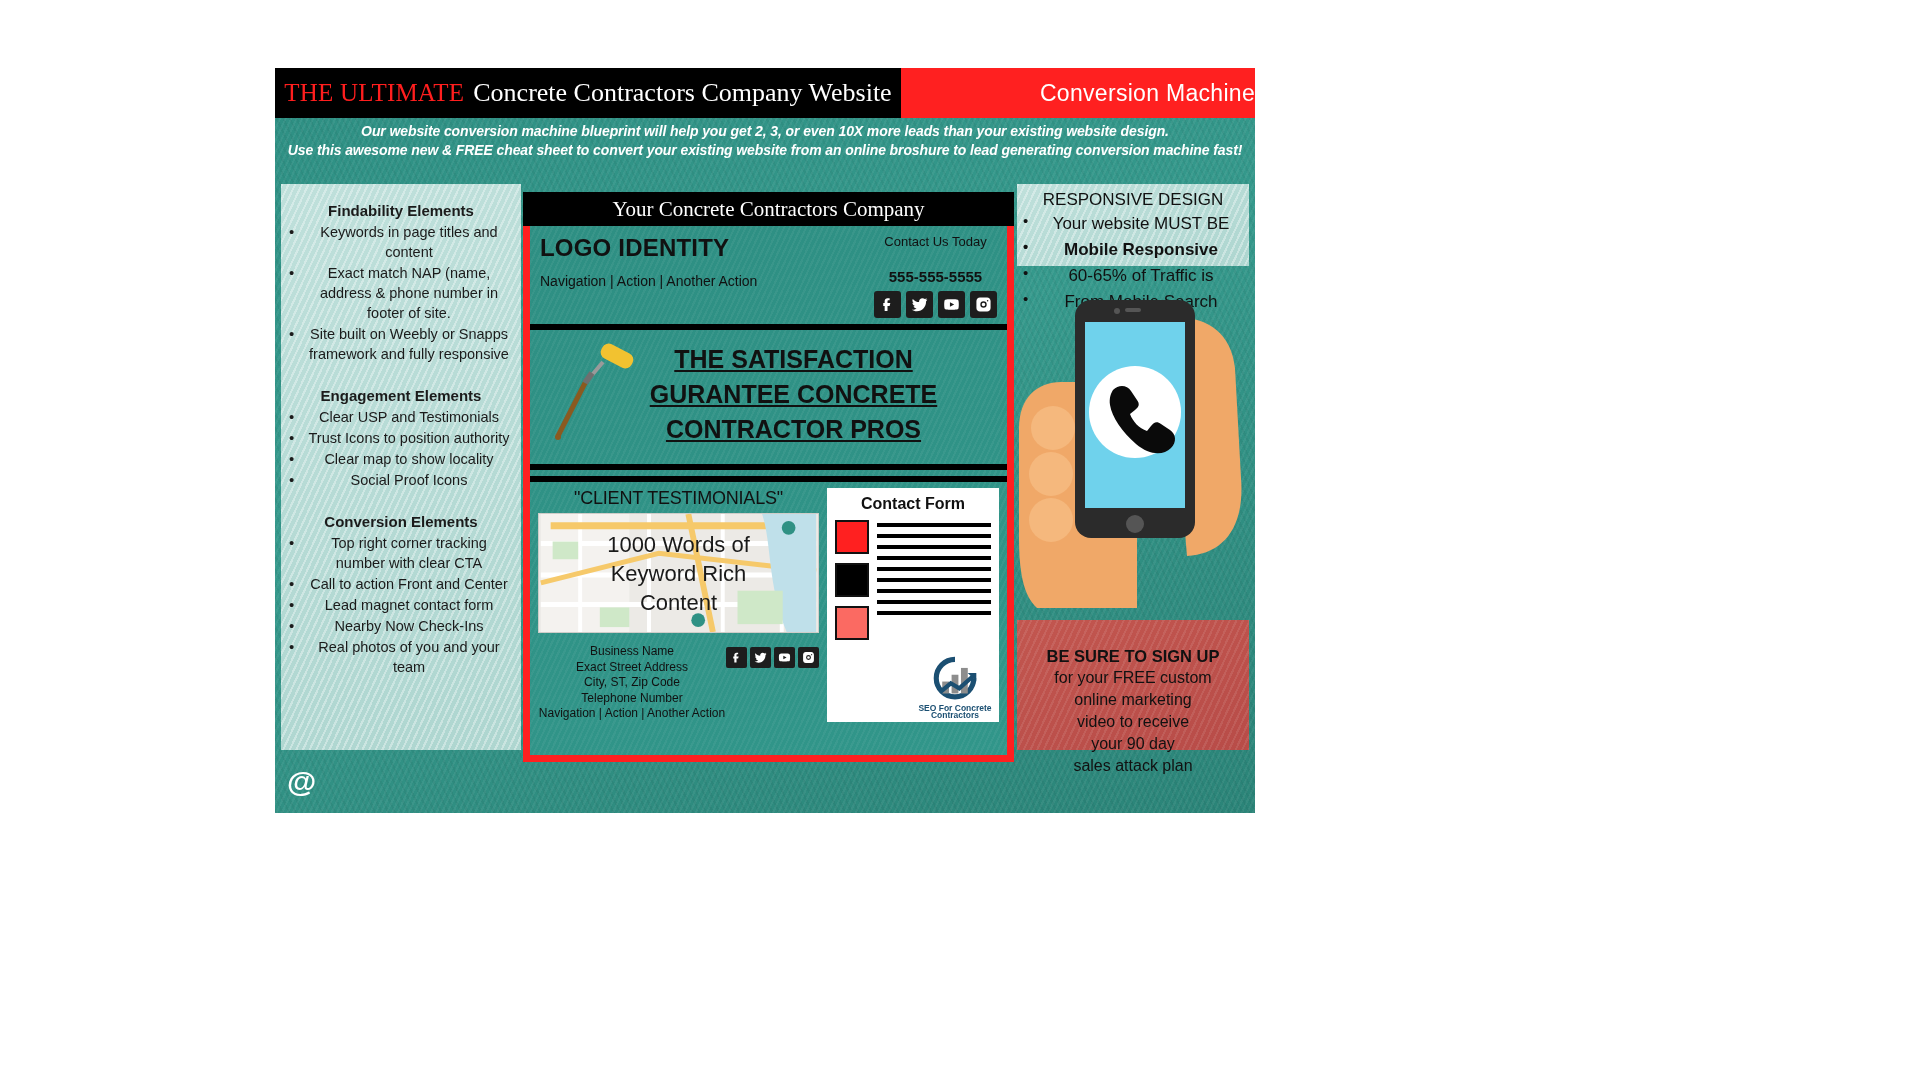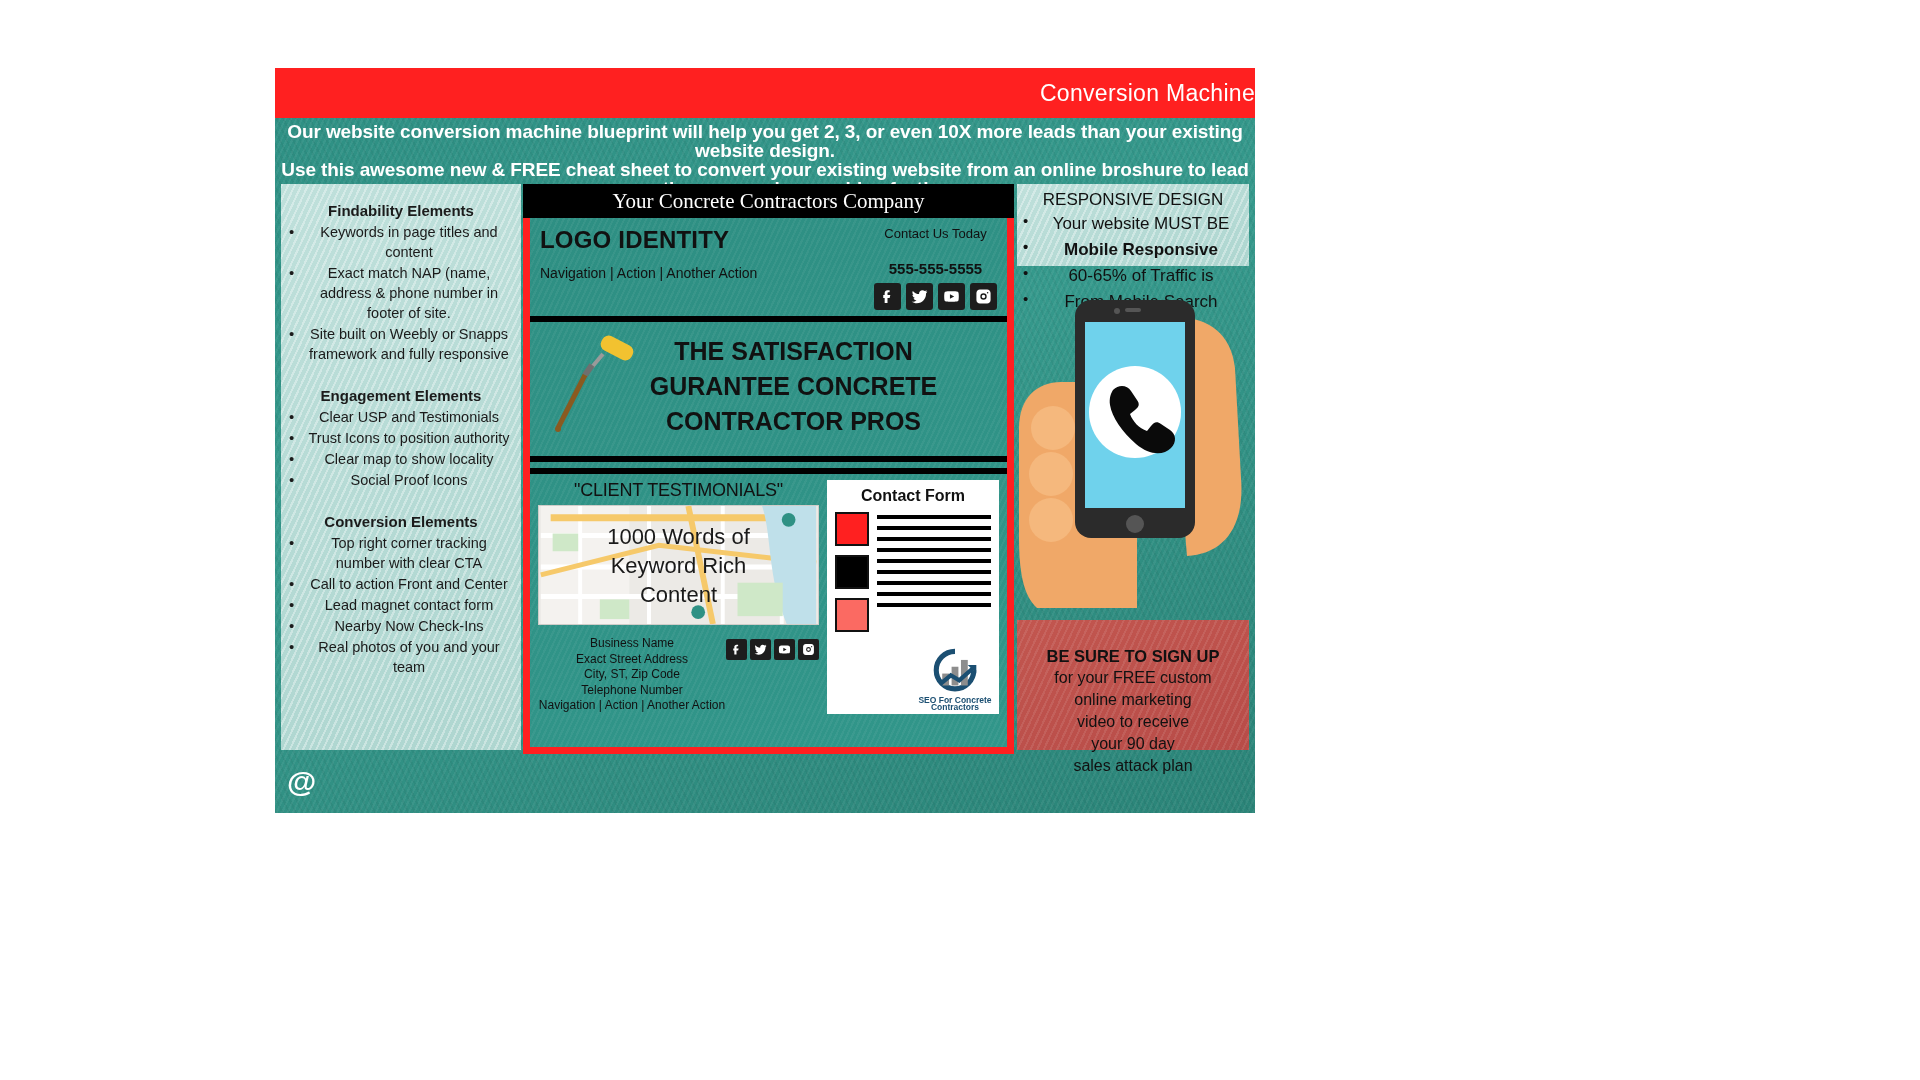--- a/index.html
+++ b/index.html
@@ -21,38 +21,38 @@
   
   .titlebar{position:absolute;left:0;top:0;width:980px;height:50px;display:flex;}
   .title-left{background:#000000;flex:0 0 626px;display:flex;align-items:center;justify-content:center;gap:9px;}
   .t-ultimate{color:#ff1e1e;font-family:"Liberation Serif",serif;font-size:25px;letter-spacing:.2px;}
   .t-main{color:#ffffff;font-family:"Liberation Serif",serif;font-size:26px;}
   .title-right{background:#ff2020;flex:1;display:flex;align-items:center;justify-content:flex-end;}
   .t-conv{color:#ffffff;font-family:"Liberation Sans",sans-serif;font-size:23px;letter-spacing:.3px;}
 
   
   .subhead{position:absolute;left:0;top:54px;width:980px;text-align:center;color:#ffffff;
-    font-size:19px;font-weight:bold;line-height:19px;letter-spacing:-.1px;}
+    font-size:14px;font-weight:bold;line-height:19px;letter-spacing:-.1px;font-style:italic;}
 
   
   .leftcol{
     position:absolute;left:6px;top:116px;width:240px;height:566px;
     background:#b8ddd8;
     background-image:repeating-linear-gradient(115deg, rgba(255,255,255,.35) 0 2px, rgba(0,0,0,0) 2px 6px),
                      linear-gradient(160deg,#bfe0db,#aed6d0);
     box-sizing:border-box;padding:12px 8px 6px 8px;text-align:center;color:#1b1b1b;
   }
   .sec-title{font-weight:bold;font-size:15px;margin:6px 0 3px 0;}
   .bul{display:flex;align-items:flex-start;gap:6px;margin:1px 0;font-size:14.5px;line-height:20px;}
   .bul .dot{flex:0 0 10px;font-size:15px;line-height:20px;text-align:left;}
   .bul .txt{flex:1;text-align:center;}
   .gap{height:16px;}
 
   
-  .center{position:absolute;left:248px;top:116px;width:491px;height:570px;}
+  .center{position:absolute;left:248px;top:124px;width:491px;height:570px;}
   .site-head{background:#000000;height:34px;display:flex;align-items:center;justify-content:center;}
   .site-head span{color:#ffffff;font-family:"Liberation Serif",serif;font-size:21px;}
   .site-body{border:7px solid #ff2020;border-top:none;height:536px;box-sizing:border-box;
     background:#2f9184;
     background-image:repeating-linear-gradient(115deg, rgba(255,255,255,.05) 0 2px, rgba(0,0,0,0) 2px 5px),
                      linear-gradient(160deg,#2e8f83,#31968a);
     position:relative;}
 
   .logo-row{display:flex;justify-content:space-between;padding:8px 10px 0 10px;}
   .logo-id{font-size:24px;font-weight:bold;color:#111;letter-spacing:.2px;}
@@ -62,21 +62,21 @@
   .contact-phone{font-size:15px;font-weight:bold;color:#111;margin-top:19px;}
   .soc-row{display:flex;gap:5px;margin-top:6px;}
   .soc{width:27px;height:27px;background:#1d1d1d;border-radius:3px;display:flex;align-items:center;justify-content:center;}
   .soc svg{width:17px;height:17px;fill:#ffffff;}
   .soc.sm{width:21px;height:21px;border-radius:2px;}
   .soc.sm svg{width:13px;height:13px;}
 
   .rule{height:6px;background:#000;margin:6px 0 0 0;}
 
   .hero{height:128px;display:flex;align-items:center;position:relative;}
-  .hero-txt{flex:1;text-align:center;font-size:25px;font-weight:bold;color:#111;line-height:35px;padding-left:60px;padding-right:10px;}
+  .hero-txt{flex:1;text-align:center;font-size:25px;font-weight:bold;color:#111;line-height:35px;padding-left:60px;padding-right:10px;text-decoration:underline;}
   .roller{position:absolute;left:18px;top:10px;width:100px;height:110px;}
 
   .trust{height:70px;display:flex;align-items:center;justify-content:space-between;padding:0 6px;}
   .stars{display:flex;gap:2px;}
   .star{width:50px;height:50px;fill:#fcd116;}
   .trust-lbl{font-size:19px;font-weight:bold;color:#111;text-align:center;line-height:24px;}
 
   .lower{display:flex;padding:6px 8px 0 8px;gap:8px;}
   .lower-left{flex:1;}
   .testi{font-size:18px;color:#111;text-align:center;margin-bottom:4px;letter-spacing:-.2px;}
@@ -125,20 +125,24 @@
   .urlbar .at{font-size:30px;font-weight:bold;margin-right:6px;}
   .urlbar .u{font-size:27px;font-weight:bold;letter-spacing:-.3px;}
 </style>
 </head>
 <body>
 
 <div class="canvas">
   <div class="info">
 
     <div class="titlebar">
+      <div class="title-left">
+        <span class="t-ultimate">THE ULTIMATE</span>
+        <span class="t-main">Concrete Contractors Company Website</span>
+      </div>
       <div class="title-right">
         <span class="t-conv">Conversion Machine</span>
       </div>
     </div>
 
     <div class="subhead">
       <div>Our website conversion machine blueprint will help you get 2, 3, or even 10X more leads than your existing website design.</div>
       <div>Use this awesome new &amp; FREE cheat sheet to convert your existing website from an online broshure to lead generating conversion machine fast!</div>
     </div>
 

